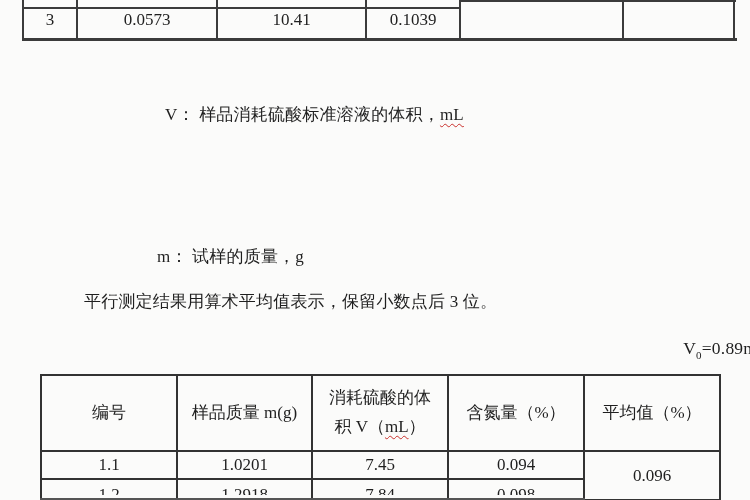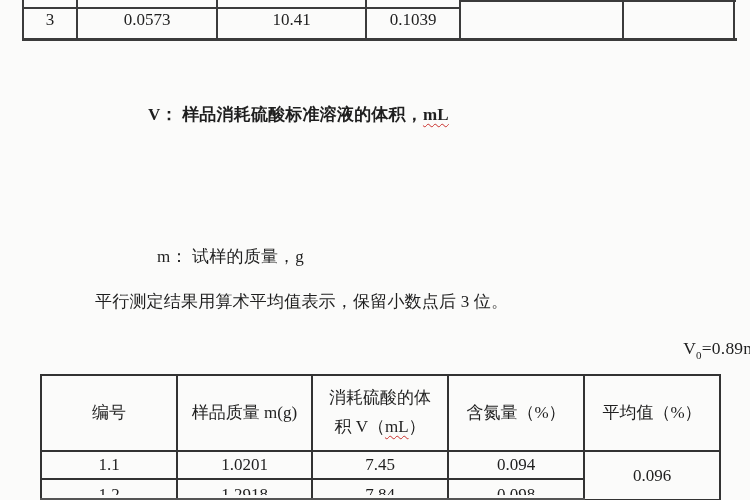--- a/index.html
+++ b/index.html
@@ -71,28 +71,28 @@
     <div class="tcell" style="width:140px">0.0573</div>
     <div class="tcell" style="width:149px">10.41</div>
     <div class="tcell" style="width:94px">0.1039</div>
     <div class="tcell" style="width:163px"></div>
     <div class="tcell" style="width:111px"></div>
   </div>
   <div class="hline" style="left:22px;top:7px;width:439px"></div>
   <div class="hline" style="left:459px;top:0px;width:277px"></div>
 
 
-  <div class="docline" style="left:148px;top:103px;font-weight:bold;">
+  <div class="docline" style="left:165px;top:103px;">
     <span>V</span><sub class="small"></sub><span>：  样品消耗硫酸标准溶液的体积，</span><span class="wavy">mL</span>
   </div>
   <div class="docline" style="left:157px;top:245px;">
     <span>m</span><sub class="small"></sub><span>：  试样的质量，</span><span>g</span>
   </div>
 
-  <div class="docline" style="left:95px;top:290px;">平行测定结果用算术平均值表示，保留小数点后 3 位。</div>
+  <div class="docline" style="left:84px;top:290px;">平行测定结果用算术平均值表示，保留小数点后 3 位。</div>
 
   <div class="docline" id="v0-line">
     <span>V</span><sub class="small">0</sub><span>=0.89mL</span>
   </div>
 
   <table id="result-table">
     <colgroup>
       <col style="width:136px">
         <col style="width:135px">
         <col style="width:136px">

